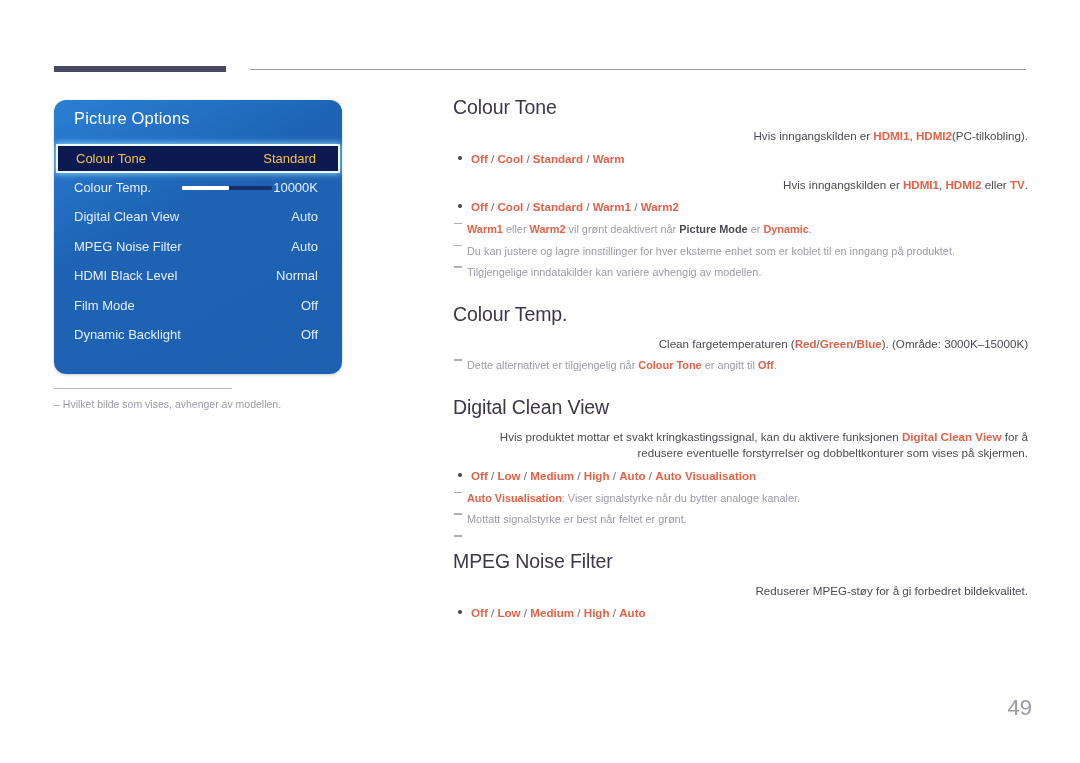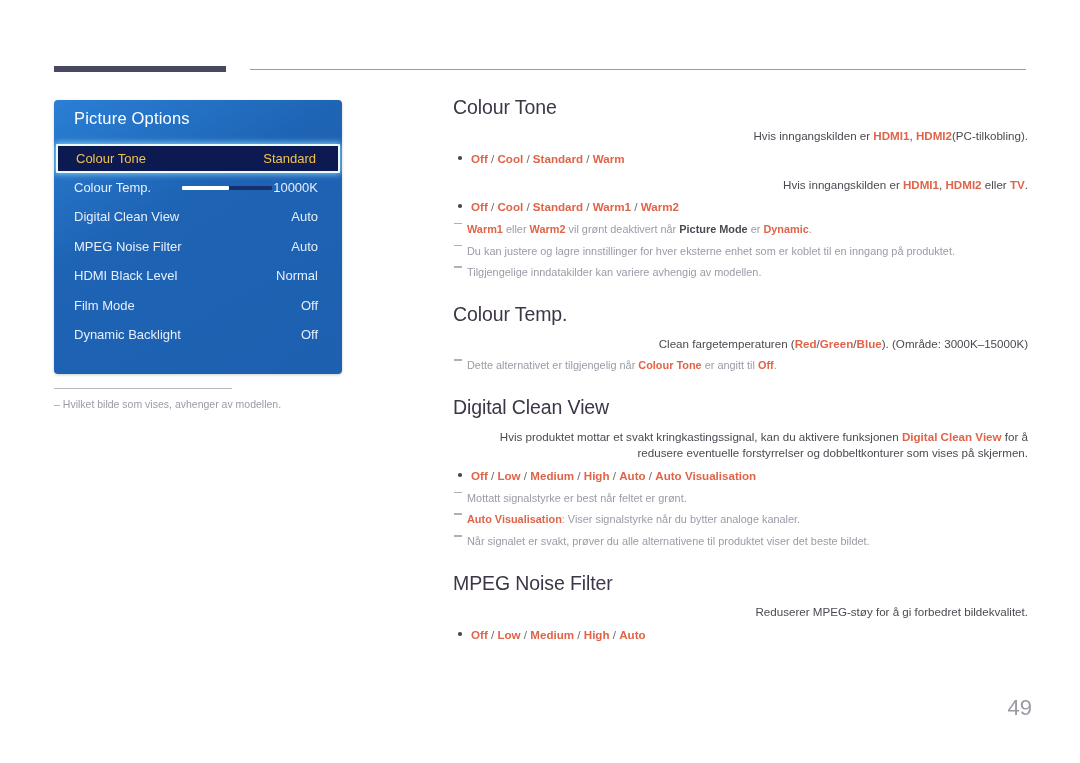--- a/index.html
+++ b/index.html
@@ -38,21 +38,21 @@
     background: #9a9aa6;
   }
 
   
   #osd-panel {
     position: absolute;
     left: 54px;
     top: 100px;
     width: 288px;
     height: 274px;
-    border-radius: 4px;
+    border-radius: 12px;
     background: linear-gradient(150deg, #2a7fd4 0%, #1e63b4 40%, #1d60b0 100%);
     box-shadow: 0 1px 3px rgba(0,0,0,0.20);
     overflow: hidden;
   }
   #osd-title {
     position: absolute;
     left: 20px;
     top: 9px;
     font-size: 16.5px;
     color: #ffffff;
@@ -325,25 +325,25 @@
     <p class="note-line"><span class="ndash"></span><span>Dette alternativet er tilgjengelig når </span><span class="hl-dark">Colour Tone</span><span> er angitt til </span><span class="hl-dark">Off</span><span>.</span></p>
   </section>
 
   <section class="sec">
     <h2 class="sec-title">Digital Clean View</h2>
 
     <p class="body-line"><span>Hvis produktet mottar et svakt kringkastingssignal, kan du aktivere funksjonen </span><span class="hl">Digital Clean View</span><span> for å redusere eventuelle forstyrrelser og dobbeltkonturer som vises på skjermen.</span></p>
 
     <p class="bullet-line"><span class="dot"></span><span>Off</span><span class="sep"> / </span><span>Low</span><span class="sep"> / </span><span>Medium</span><span class="sep"> / </span><span>High</span><span class="sep"> / </span><span>Auto</span><span class="sep"> / </span><span>Auto Visualisation</span></p>
 
+    <p class="note-line"><span class="ndash"></span><span class="hl-dark">Auto Visualisation</span><span>: Viser signalstyrke når du bytter analoge kanaler.</span></p>
+
     <p class="note-line"><span class="ndash"></span><span>Mottatt signalstyrke er best når feltet er grønt.</span></p>
 
-    <p class="note-line"><span class="ndash"></span><span class="hl-dark">Auto Visualisation</span><span>: Viser signalstyrke når du bytter analoge kanaler.</span></p>
-
-    <p class="note-line"><span class="ndash"></span><span>Når signalet er svakt, prøver du alle alternativene til produktet viser det beste bildet.</span></p>
+    <p class="note-line"><span class="ndash"></span></p>
   </section>
 
   <section class="sec">
     <h2 class="sec-title">MPEG Noise Filter</h2>
 
     <p class="body-line">Reduserer MPEG-støy for å gi forbedret bildekvalitet.</p>
 
     <p class="bullet-line"><span class="dot"></span><span>Off</span><span class="sep"> / </span><span>Low</span><span class="sep"> / </span><span>Medium</span><span class="sep"> / </span><span>High</span><span class="sep"> / </span><span>Auto</span></p>
   </section>
 

